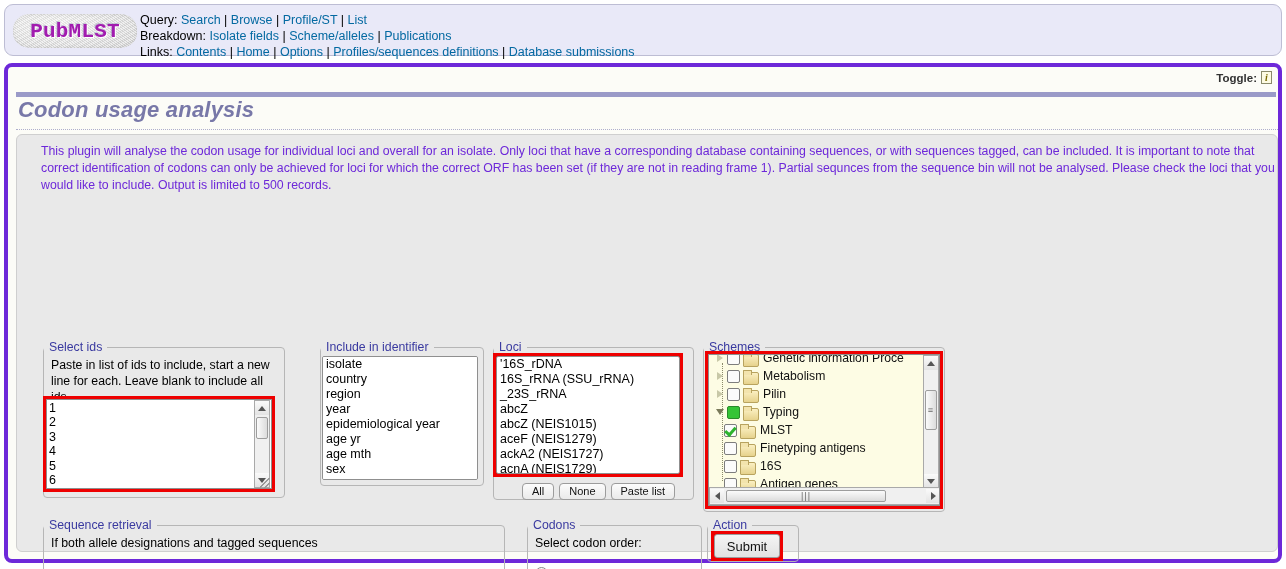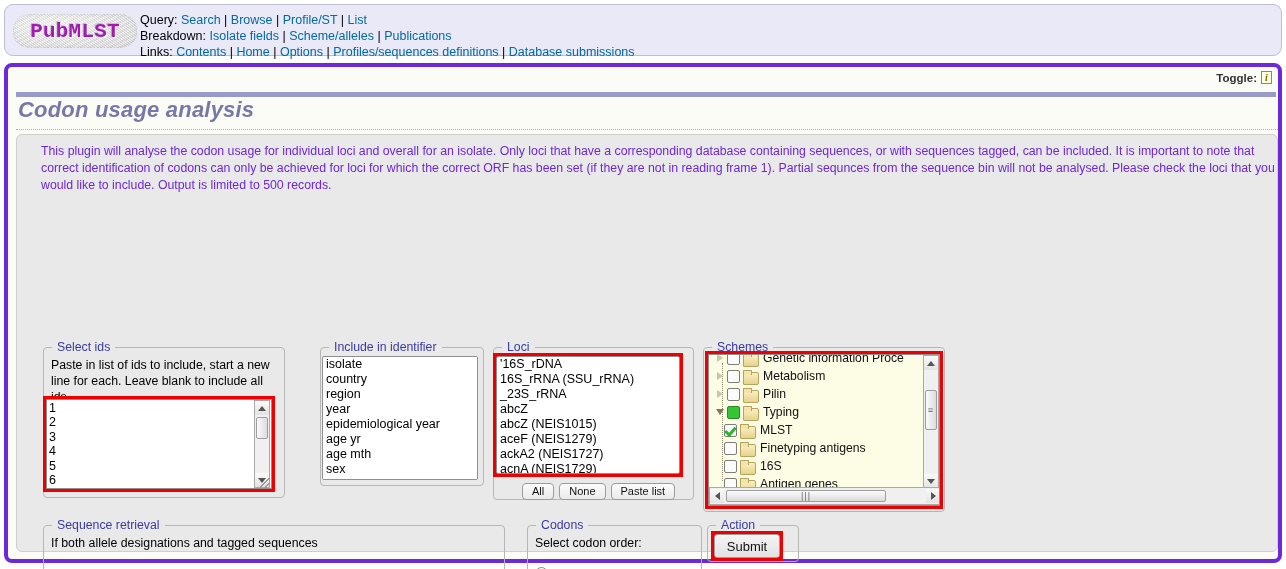--- a/index.html
+++ b/index.html
@@ -106,21 +106,21 @@
 
   
   fieldset.fs {
     position: absolute;
     margin: 0; padding: 0;
     border: 1px solid #b6b6b6;
     border-radius: 4px;
     background: transparent;
   }
   fieldset.fs > legend {
-    margin-left: 8px; padding: 0 5px;
+    padding: 0 5px;
     font-size: 12.3px; color: #3a3aa0;
   }
 
   #fs-ids     { left: 26px;  top: 205px; width: 242px; height: 158px; }
   #fs-include { left: 303px; top: 205px; width: 164px; height: 146px; }
   #fs-loci    { left: 476px; top: 205px; width: 201px; height: 160px; }
   #fs-schemes { left: 686px; top: 205px; width: 242px; height: 172px; }
   #fs-seqret  { left: 26px;  top: 383px; width: 462px; height: 144px; }
   #fs-codons  { left: 510px; top: 383px; width: 175px; height: 90px; }
   #fs-action  { left: 690px; top: 383px; width: 92px;  height: 44px; }

